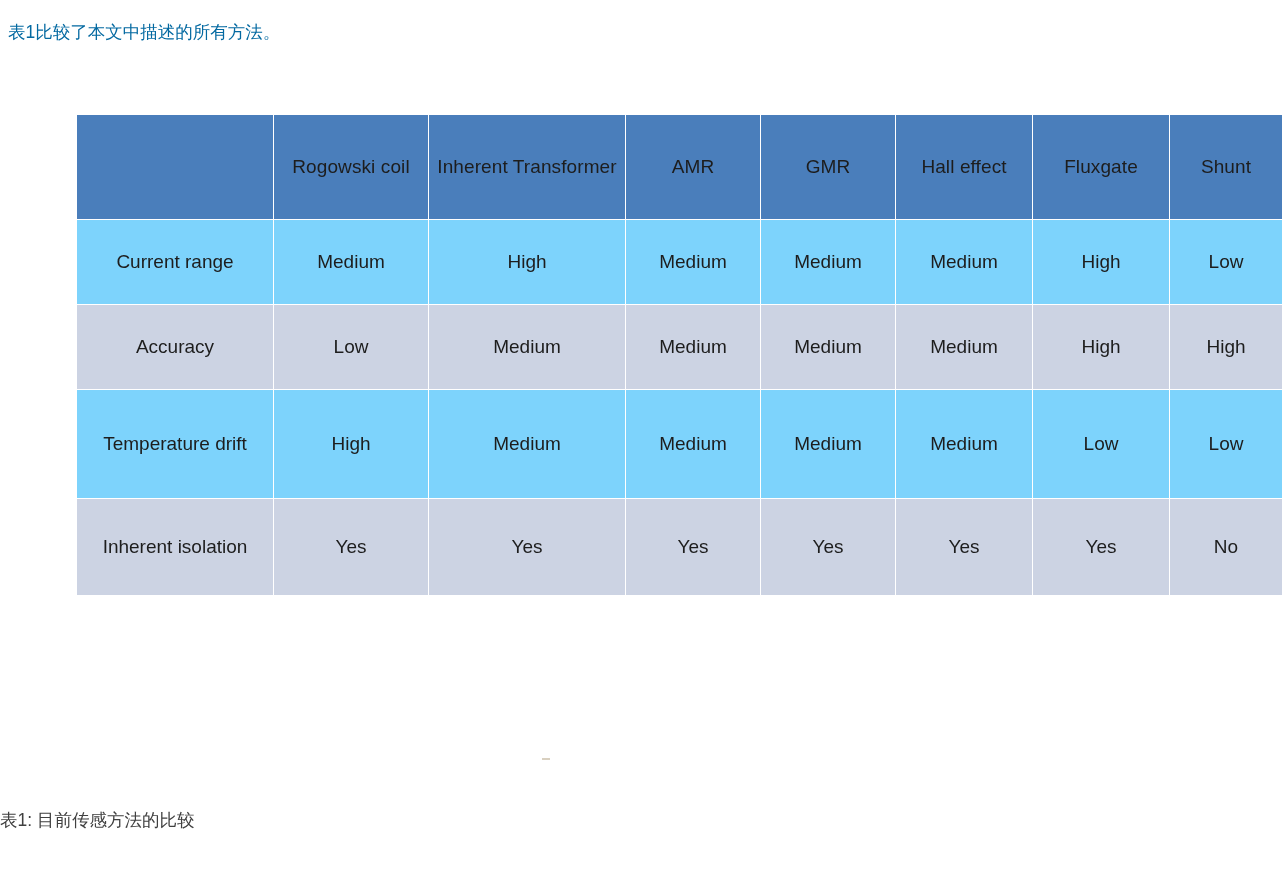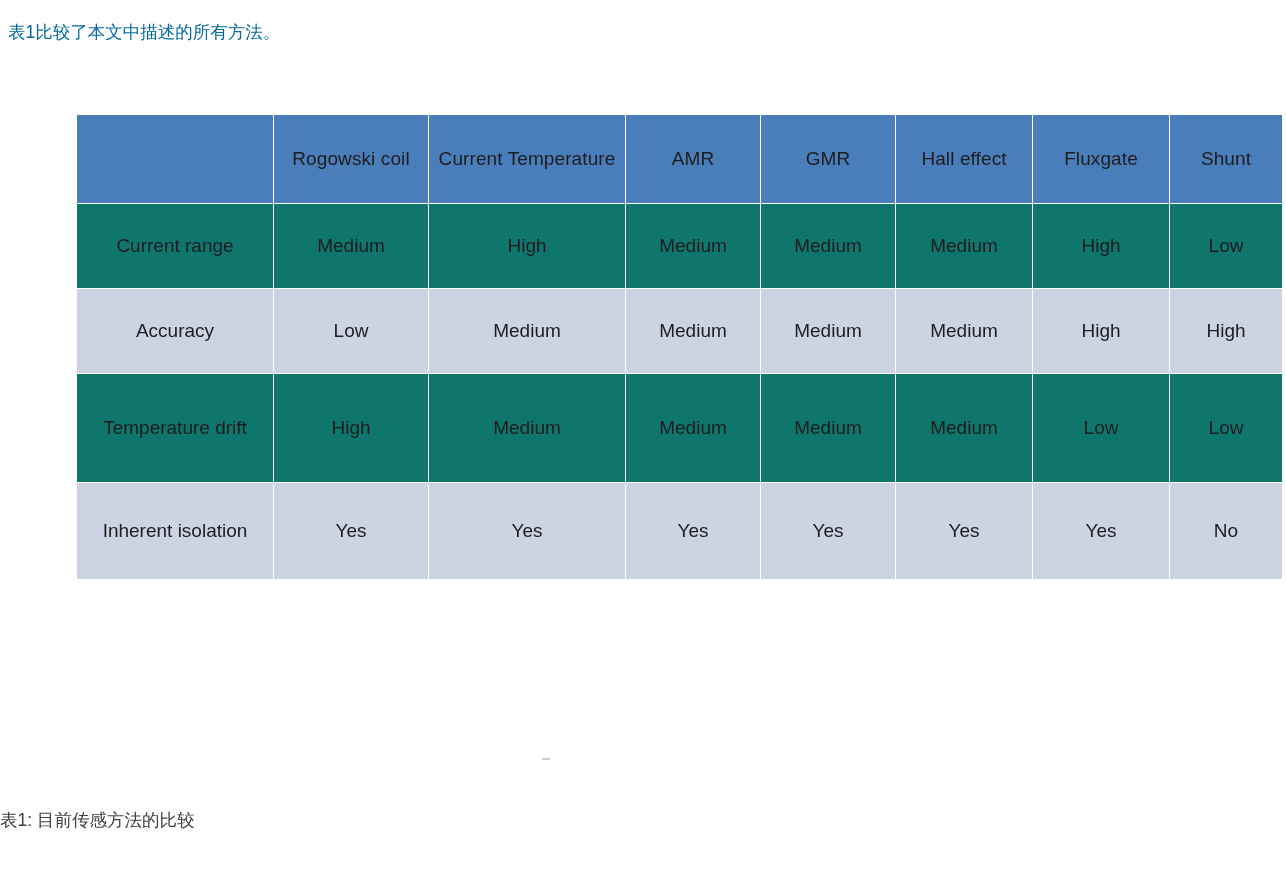--- a/index.html
+++ b/index.html
@@ -60,30 +60,30 @@
     line-height: 1.42;
     color: #1d1d1d;
   }
 
   
   .hdr-row th {
     background: #4a7ebb;
     color: #ffffff;
     font-weight: bold;
     font-size: 19px;
-    height: 88px;
+    height: 104px;
     letter-spacing: 0.1px;
   }
   .hdr-row th.corner {
     background: #4a7ebb;
   }
 
   
   tr.band-dark td { background: #ccd3e3; }
-  tr.band-light td { background: #0f766e; }
+  tr.band-light td { background: #7dd3fc; }
 
   td.rowlabel {
     text-align: left;
     font-weight: bold;
     font-size: 19px;
     color: #111111;
     padding-left: 20px;
     padding-right: 8px;
     line-height: 1.35;
   }
@@ -132,21 +132,21 @@
       <col class="c3">
     <col class="c4">
       <col class="c5">
       <col class="c6">
       <col class="c7">
   </colgroup>
   <thead>
     <tr class="hdr-row">
       <th class="corner"></th>
       <th>Rogowski coil</th>
-      <th>Current Temperature</th>
+      <th>Inherent Transformer</th>
       <th>AMR</th>
       <th>GMR</th>
       <th>Hall effect</th>
       <th>Fluxgate</th>
       <th>Shunt</th>
     </tr>
   </thead>
   <tbody>
     <tr class="band-light r1">
       <td class="rowlabel">Current range</td>

